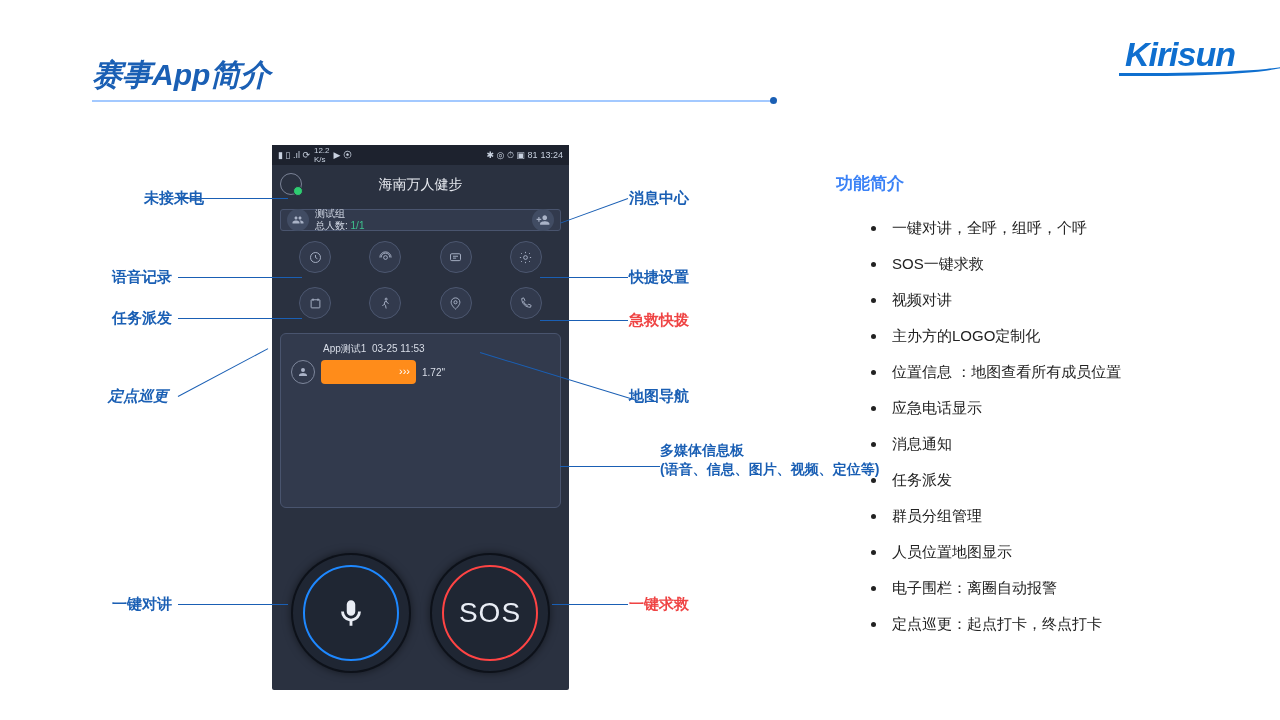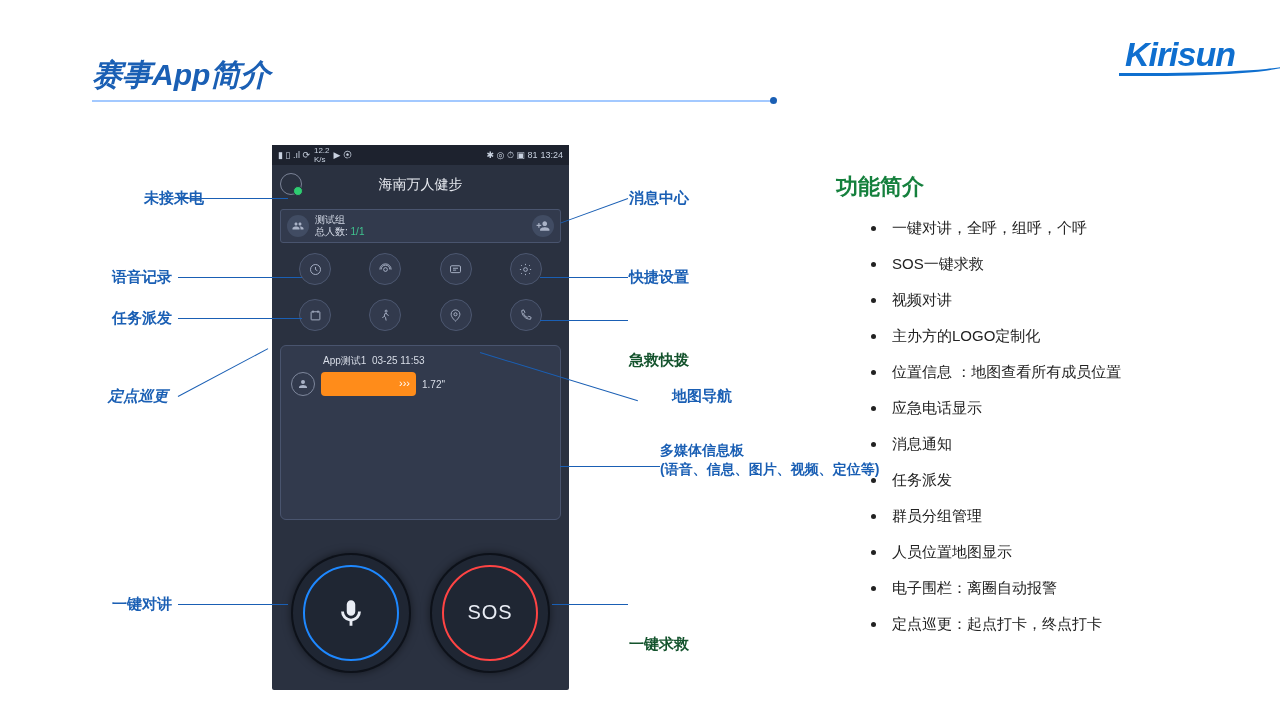--- a/index.html
+++ b/index.html
@@ -13,21 +13,21 @@
   .brand .swoosh { position: absolute; left: -6px; bottom: -2px; width: 170px; height: 12px; }
   .brand .swoosh::before { content: ""; position: absolute; inset: 0; border-bottom: 3px solid #0f6fcf; border-radius: 0 0 80% 0 / 0 0 100% 0; }
 
   
   .phone { position: absolute; left: 272px; top: 145px; width: 297px; height: 545px; background: #2a3140; border-radius: 2px; }
   .statusbar { height: 20px; display: flex; align-items: center; justify-content: flex-end; gap: 3px; padding: 8px 6px; color: #c9d2e0; font-size: 9px; background: #1d222e; }
   .statusbar .left { margin-right: auto; display:flex; gap:4px; align-items:center; }
   .appbar { height: 40px; display: flex; align-items: center; justify-content: center; position: relative; color: #e6e9ef; font-size: 14px; text-align: center; }
   .avatar-tiny { position: absolute; left: 8px; top: 8px; width: 22px; height: 22px; border: 1.5px solid #7a8296; border-radius: 50%; }
   .avatar-tiny::after { content: ""; position: absolute; right: -2px; bottom: -2px; width: 8px; height: 8px; background: #2ecc71; border-radius: 50%; border: 1px solid #2a3140; }
-  .group-row { margin: 4px 8px 0; height: 34px; background: #323a4d; border: 1px solid #49546e; border-radius: 3px; display: flex; align-items: center; padding: 0 6px; color: #d6dce8; font-size: 10px; }
+  .group-row { margin: 4px 8px 0; height: 22px; background: #323a4d; border: 1px solid #49546e; border-radius: 3px; display: flex; align-items: center; padding: 0 6px; color: #d6dce8; font-size: 10px; }
   .group-row .gicon { width: 22px; height: 22px; border-radius: 50%; background: #414c63; display:flex; align-items:center; justify-content:center; margin-right:6px; }
   .group-row .gicon svg { width:12px; height:12px; fill:#aab3c7; }
   .group-row .meta { line-height: 12px; }
   .group-row .count { color: #3ec28e; }
   .group-row .right { margin-left: auto; width: 22px; height: 22px; border-radius: 50%; background: #414c63; display:flex; align-items:center; justify-content:center; }
   .group-row .right svg { width:14px; height:14px; fill:#aab3c7; }
   .tool-grid { margin: 10px 8px 0; display: grid; grid-template-columns: repeat(4, 1fr); row-gap: 14px; justify-items: center; }
   .tbtn { width: 32px; height: 32px; border-radius: 50%; background: #323a4d; border: 1px solid #4c5770; display:flex; align-items:center; justify-content:center; }
   .tbtn svg { width: 15px; height: 15px; fill: none; stroke: #aab3c7; stroke-width: 1.5; }
   .board { margin: 14px 8px 0; height: 175px; background: #323a4d; border: 1px solid #49546e; border-radius: 6px; padding: 8px 10px; }
@@ -35,31 +35,31 @@
   .msg-row { display:flex; align-items:center; gap:6px; }
   .msg-ava { width:24px; height:24px; border:1.5px solid #7e879c; border-radius:50%; display:flex; align-items:center; justify-content:center; }
   .msg-ava svg { width:12px; height:12px; fill:#aab3c7; }
   .voice-bubble { height:24px; width:95px; background:#ff8c1a; border-radius:4px; position:relative; }
   .voice-bubble::before { content:""; position:absolute; left:-5px; top:7px; border:5px solid transparent; border-right-color:#ff8c1a; }
   .voice-waves { position:absolute; right:6px; top:5px; color:#fff; font-size:11px; }
   .voice-dur { color:#d9dee8; font-size:10px; }
   .big-row { position:absolute; left:0; bottom:0; width:100%; height:155px; display:flex; align-items:center; justify-content:space-evenly; }
   .bigbtn { width:120px; height:120px; border-radius:50%; background:#1f2633; display:flex; align-items:center; justify-content:center; box-shadow: inset 0 0 0 2px #0d1119, 0 0 8px rgba(0,0,0,.5); }
   .ring-blue { width:96px; height:96px; border-radius:50%; border:2.5px solid #1e88ff; display:flex; align-items:center; justify-content:center; }
-  .ring-red  { width:96px; height:96px; border-radius:50%; border:2.5px solid #ff4444; display:flex; align-items:center; justify-content:center; color:#e9edf5; font-size:20px; letter-spacing:1px; }
+  .ring-red  { width:96px; height:96px; border-radius:50%; border:2.5px solid #ff4444; display:flex; align-items:center; justify-content:center; color:#e9edf5; font-size:28px; letter-spacing:1px; }
   .ring-blue svg { width:34px; height:34px; fill:#e9edf5; }
 
   
   .callout { position:absolute; font-size:15px; font-weight:700; white-space:nowrap; }
   .blue { color:#1a5fb4; }
-  .red  { color:#14532d;margin-top:40px; }
+  .red  { color:#ef4444; }
   .line { position:absolute; background:#1a5fb4; height:1.2px; transform-origin:left center; }
 
   
-  .feat-title { position:absolute; left:836px; top:172px; font-size:22px; font-weight:700; color:#15803d; }
+  .feat-title { position:absolute; left:836px; top:172px; font-size:17px; font-weight:700; color:#3b82f6; }
   .feat-list { position:absolute; left:888px; top:208px; list-style:disc; font-size:15px; color:#222; line-height:2.2; }
   .feat-list li { padding-left:4px; }
   .feat-list li::marker { font-size:18px; }
 </style>
 </head>
 <body>
 
 <div class="slide">
 
   <div class="title">赛事App简介</div>
@@ -182,21 +182,21 @@
 
   <div class="callout blue" style="left:112px; top:189px;margin-left:32px;">未接来电</div>
   <div class="callout blue" style="left:112px; top:268px;">语音记录</div>
   <div class="callout blue" style="left:112px; top:309px;">任务派发</div>
   <div class="callout blue" style="left:108px; top:387px;font-style:italic;">定点巡更</div>
   <div class="callout blue" style="left:112px; top:595px;">一键对讲</div>
 
   <div class="callout blue" style="left:629px; top:189px;">消息中心</div>
   <div class="callout blue" style="left:629px; top:268px;">快捷设置</div>
   <div class="callout red" style="left:629px; top:311px;">急救快拨</div>
-  <div class="callout blue" style="left:629px; top:387px;margin-left:43px;">地图导航</div>
+  <div class="callout blue" style="left:629px; top:387px;">地图导航</div>
   <div class="callout blue" style="left:660px; top:441px; text-align:left; white-space:pre-line; line-height:1.35; font-size:14px;">多媒体信息板
 (语音、信息、图片、视频、定位等)</div>
   <div class="callout red" style="left:629px; top:595px;">一键求救</div>
 
   <div class="line" style="left:178px; top:198px; width:110px;"></div>
   <div class="line" style="left:178px; top:277px; width:124px;"></div>
   <div class="line" style="left:178px; top:318px; width:124px;"></div>
   <div class="line" style="left:178px; top:396px; width:102px; transform:rotate(-28deg);"></div>
   <div class="line" style="left:178px; top:604px; width:110px;"></div>
   <div class="line" style="left:556px; top:198px; width:72px; transform:rotate(-20deg); transform-origin:right center;"></div>

